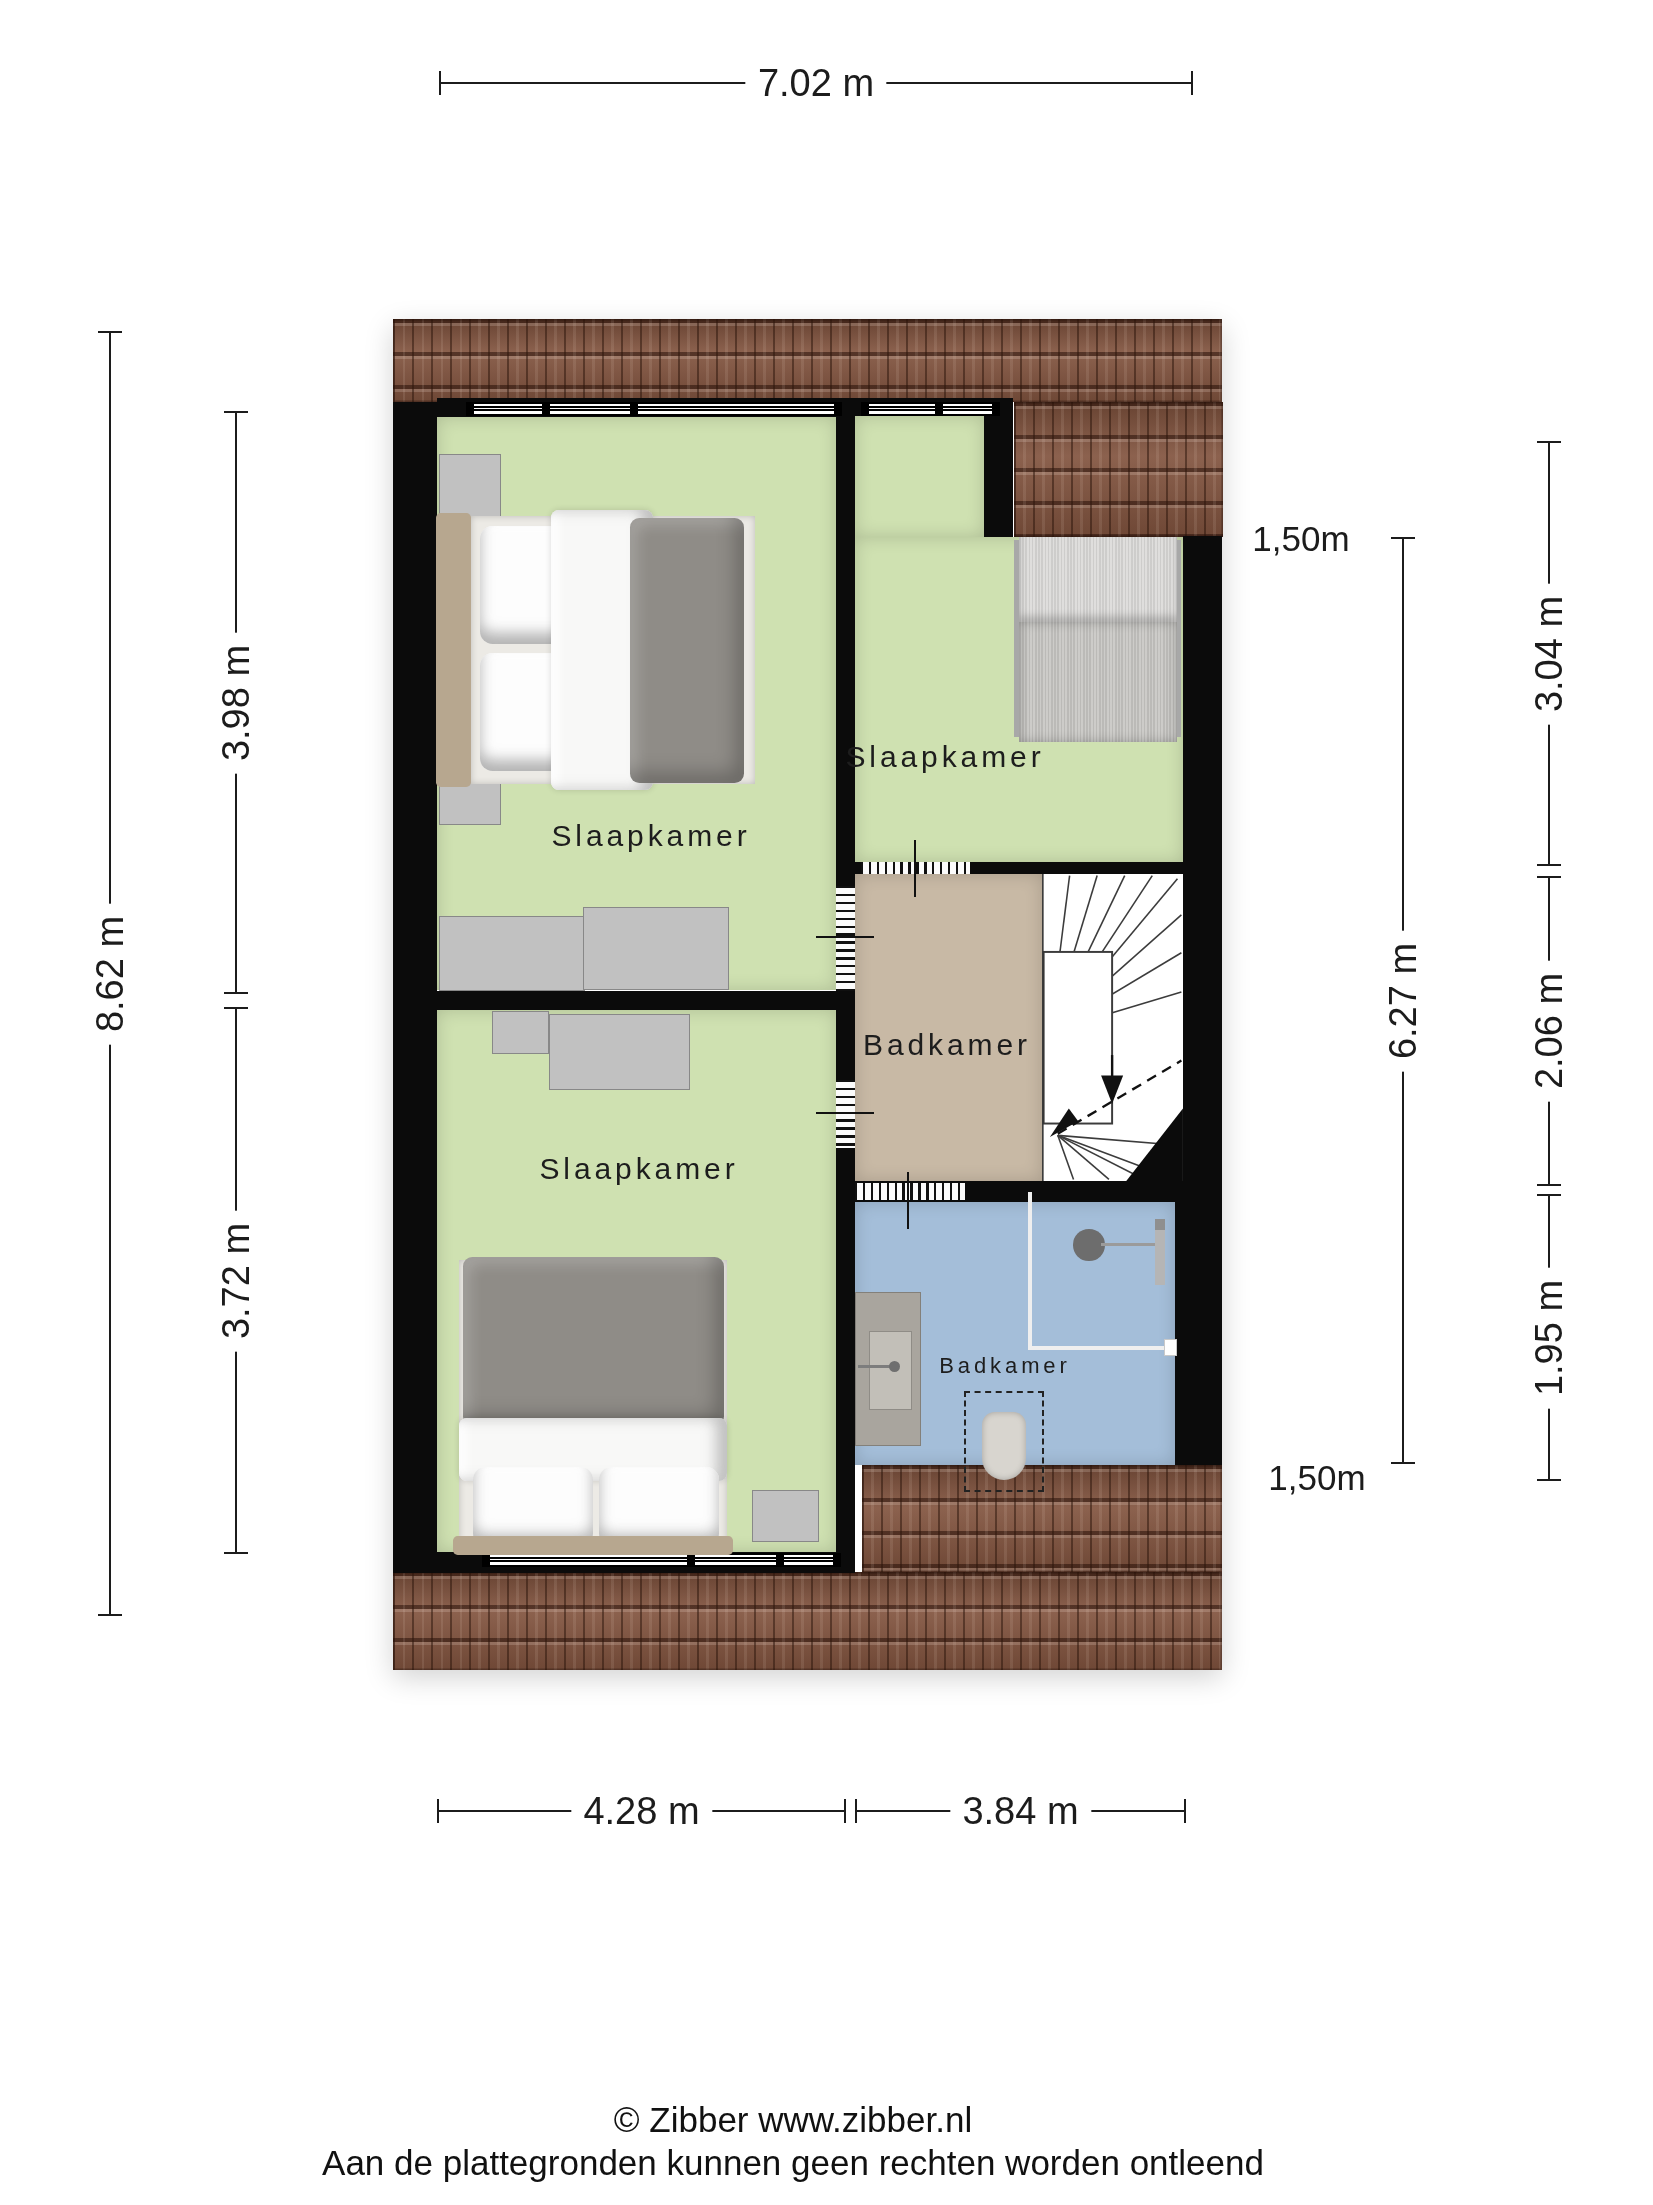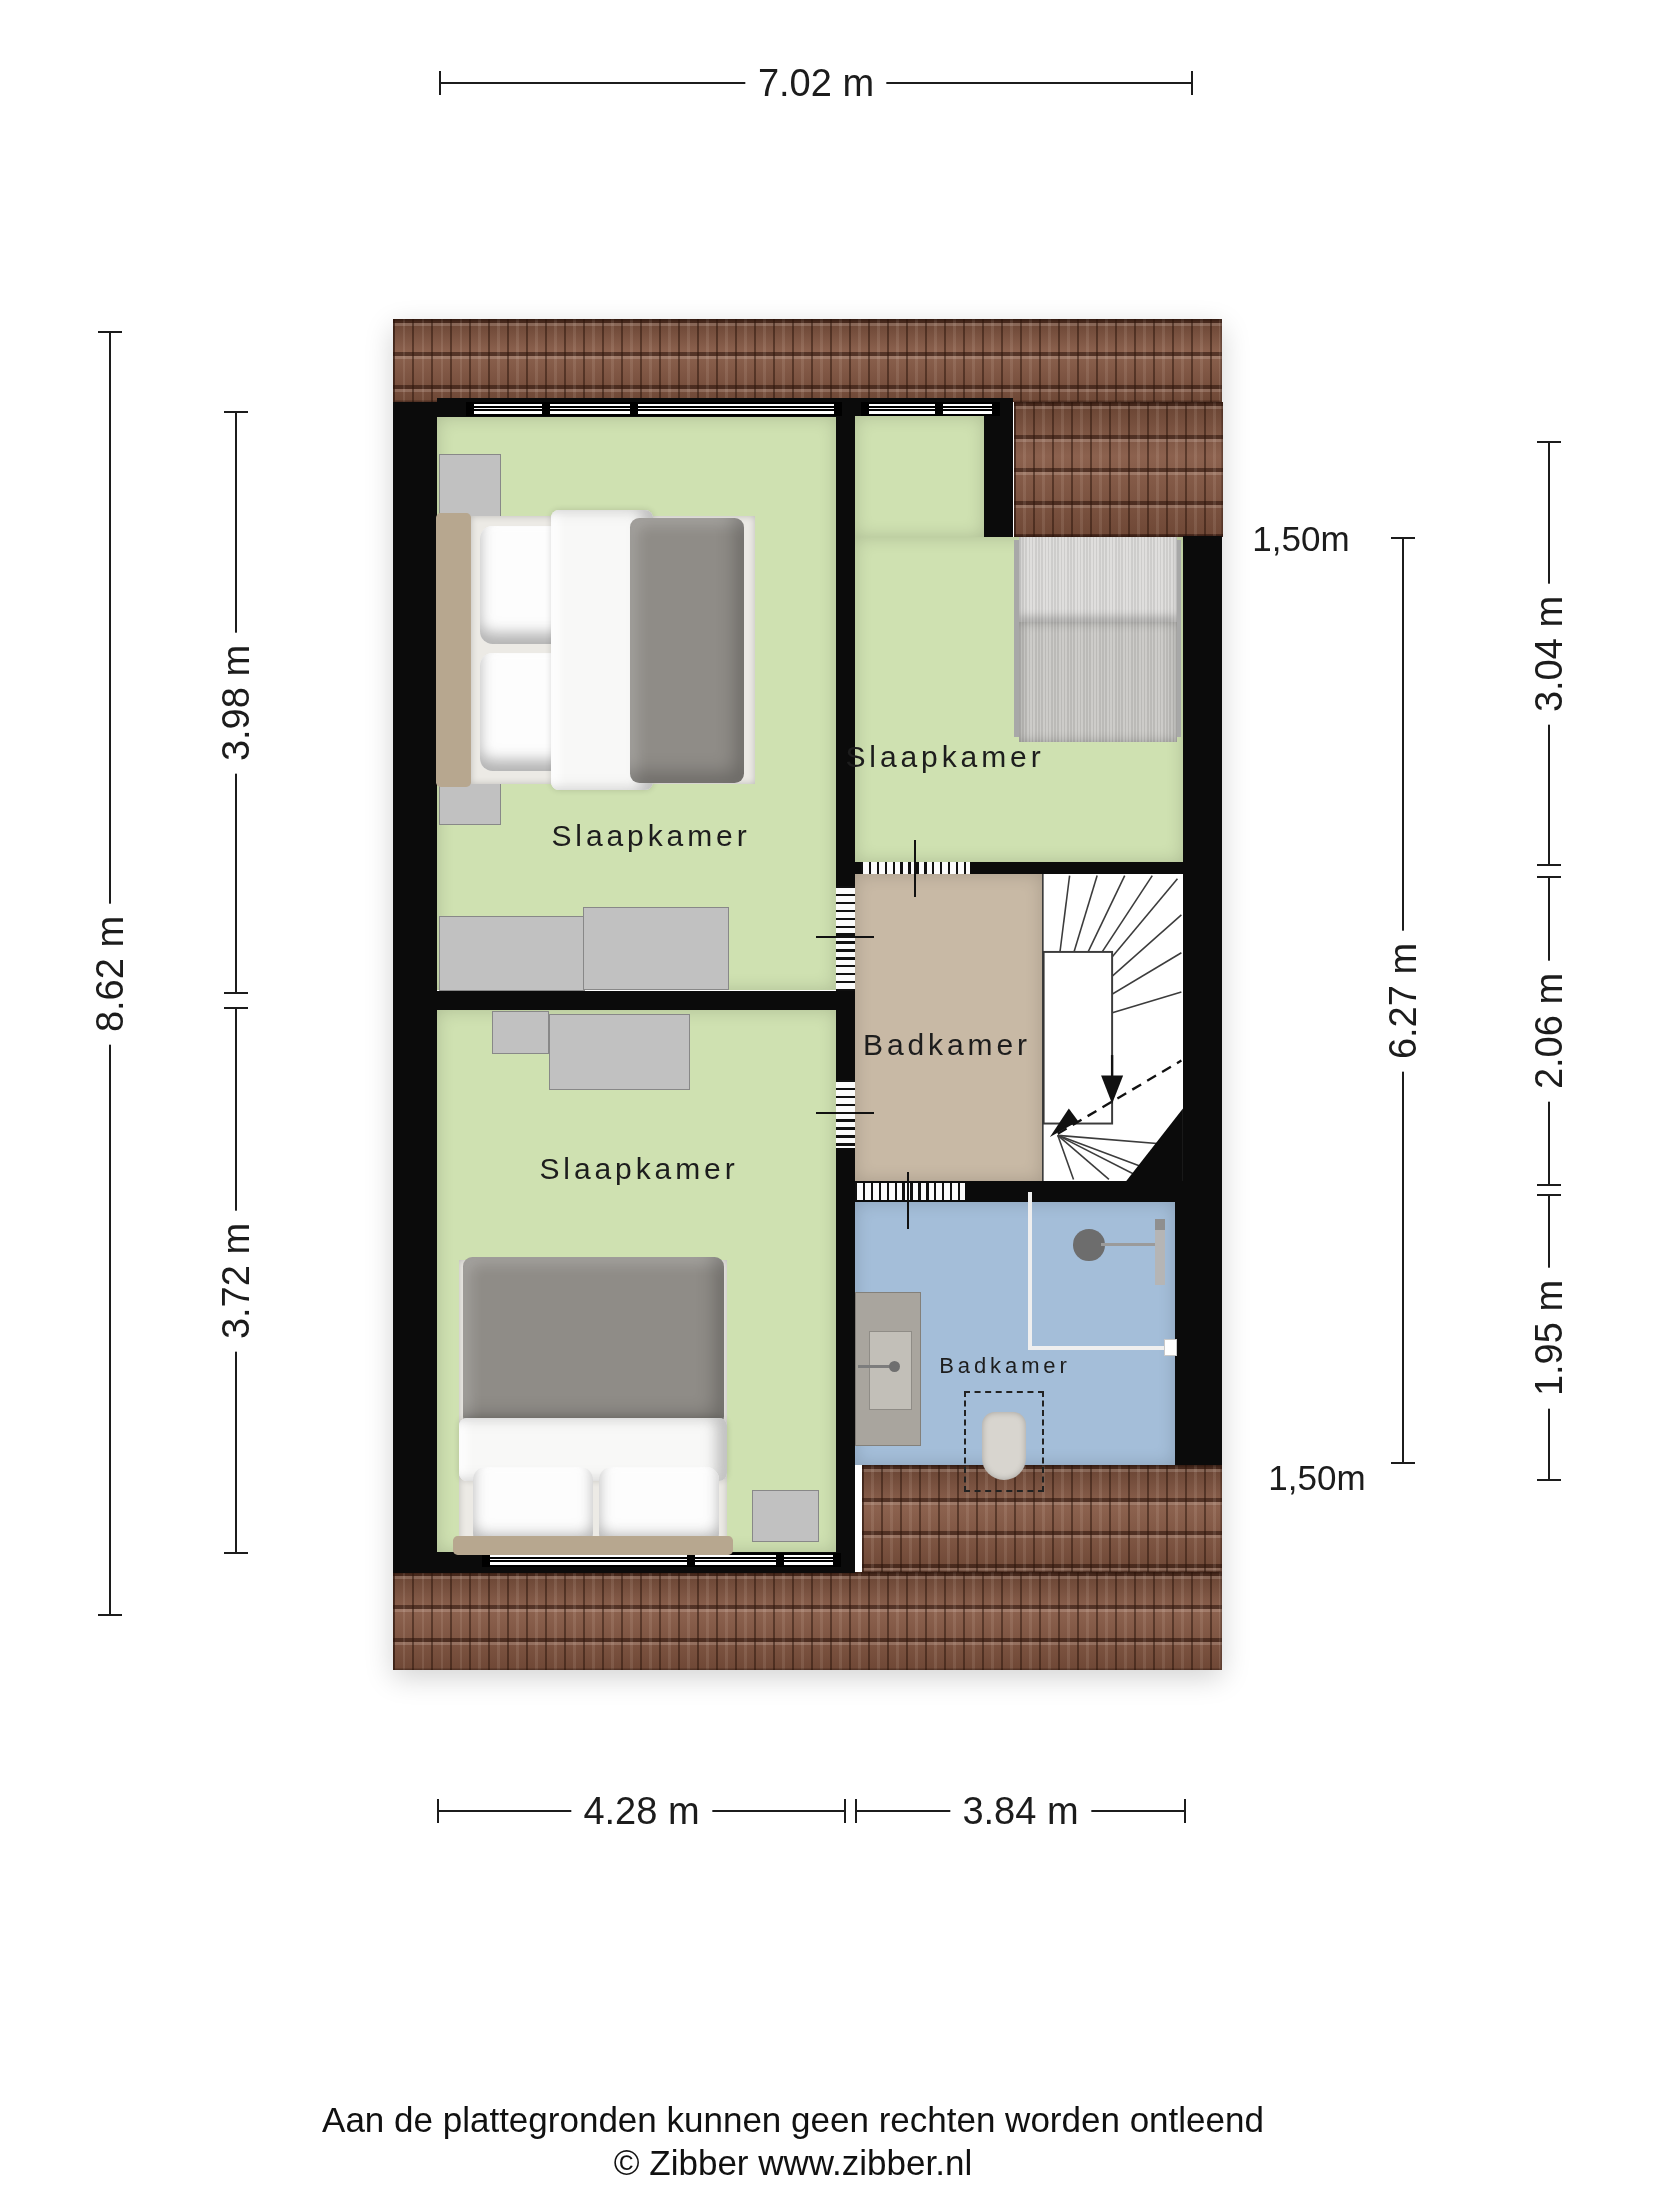--- a/index.html
+++ b/index.html
@@ -247,18 +247,18 @@
   </div>
   <div style="position:absolute;left:1028px;top:1192px;width:3.9px;height:158px;background:#efefef;"></div>
   <div style="position:absolute;left:1028px;top:1346px;width:147px;height:3.9px;background:#efefef;"></div>
   <div style="position:absolute;left:1164px;top:1339px;width:12.6px;height:17.3px;background:#fff;border:1.6px solid #c9c9c9;box-sizing:border-box;"></div>
   <div style="position:absolute;left:1073px;top:1229px;width:31.5px;height:31.5px;border-radius:50%;background:#6d6d6d;"></div>
   <div style="position:absolute;left:1101px;top:1243px;width:63px;height:3.2px;background:#9b9b9b;"></div>
   <div style="position:absolute;left:1155px;top:1219px;width:9.5px;height:66px;background:#b5b5b5;box-shadow:0 11px 0 0 #8f8f8f inset;"></div>
   <span class="room-label" style="left:1005px;top:1366px;font-size:22px;">Badkamer</span>
 
   <div class="footer">
+    <div>© Zibber www.zibber.nl</div>
     <div>Aan de plattegronden kunnen geen rechten worden ontleend</div>
-    <div>© Zibber www.zibber.nl</div>
   </div>
 
 </div>
 
 
 </body></html>

